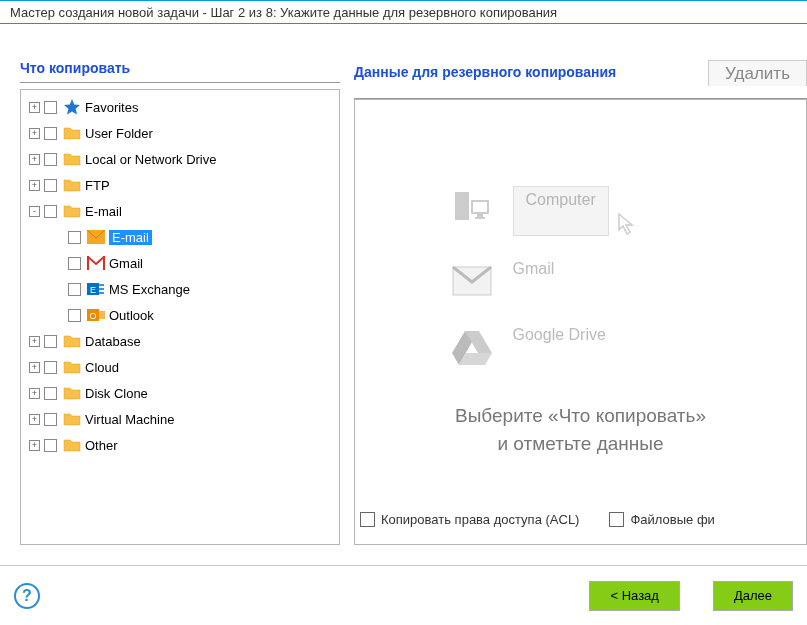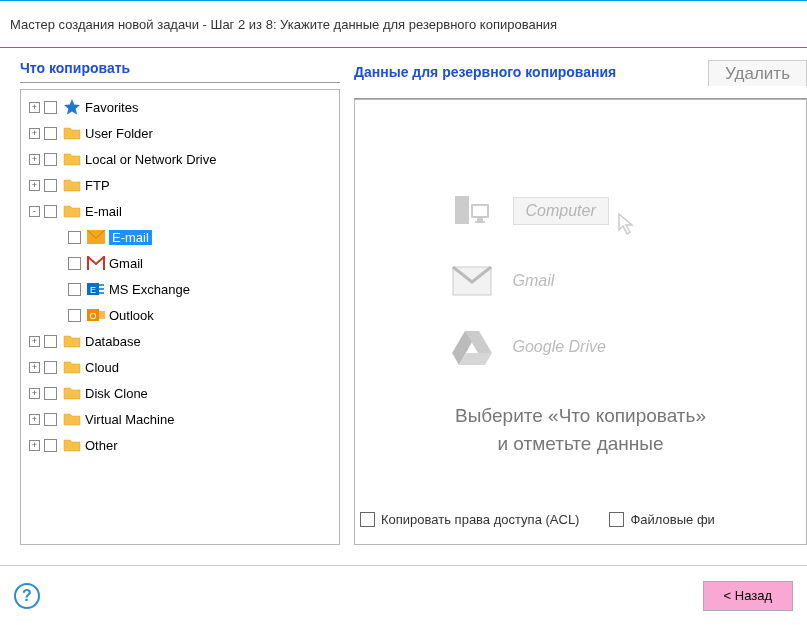--- a/index.html
+++ b/index.html
@@ -1,18 +1,18 @@
 <!DOCTYPE html>
 <html><head>
 <meta charset="utf-8">
 <style>
 * { box-sizing: border-box; margin: 0; padding: 0; font-family: "Segoe UI", Tahoma, sans-serif; }
 body { background: #fff; width: 807px; height: 625px; overflow: hidden; position: relative; }
 
-.titlebar { height: 48px; border-bottom: 1px solid #0099e6; display: flex; align-items: center; padding: 0 10px; font-size: 13px; color: #333; border-top: 1px solid #0099e6; }
+.titlebar { height: 24px; border-bottom: 1px solid #0099e6; display: flex; align-items: center; padding: 0 10px; font-size: 13px; color: #333; border-top: 1px solid #0099e6; }
 
 .content { position: absolute; top: 60px; left: 20px; right: 0; bottom: 80px; display: flex; gap: 14px; }
 
 .left-panel { width: 320px; display: flex; flex-direction: column; }
 .panel-header { font-weight: 600; font-size: 14px; color: #1d4ed8; padding-bottom: 6px; border-bottom: 1px solid #999; margin-bottom: 6px; }
 
 .tree { border: 1px solid #b5b5b5; flex: 1; overflow: auto; padding: 4px 2px; background: #fff; font-size: 13px; }
 .tree-item { display: flex; align-items: center; height: 26px; user-select: none; }
 .expander { width: 11px; height: 11px; border: 1px solid #888; display: inline-flex; align-items: center; justify-content: center; font-size: 9px; line-height: 1; margin-right: 4px; color: #555; background: #fff; flex-shrink: 0; }
 .spacer-exp { width: 11px; margin-right: 4px; flex-shrink: 0; }
@@ -23,36 +23,36 @@
 
 .indent-0 { padding-left: 6px; }
 .indent-1 { padding-left: 30px; }
 
 .right-panel { flex: 1; display: flex; flex-direction: column; }
 .right-header-row { display: flex; align-items: flex-end; border-bottom: 1px solid #999; padding-bottom: 12px; }
 .right-header-row .panel-header { border-bottom: none; margin-bottom: 0; flex: 1; padding-bottom: 6px; }
 .delete-btn { height: 26px; padding: 0 16px; font-size: 17px; border: 1px solid #ccc; border-bottom: none; background: #f7f7f7; color: #888; margin-bottom: 0; }
 
 .preview { border: 1px solid #b5b5b5; flex: 1; display: flex; flex-direction: column; align-items: center; justify-content: center; gap: 24px; color: #bbb; position: relative; }
-.preview-row { display: flex; align-items: center; gap: 20px; width: 260px; font-style: italic; }
+.preview-row { display: flex; gap: 20px; width: 260px; }
 .preview-icon { width: 42px; height: 42px; display: flex; align-items: center; justify-content: center; }
 .preview-label-btn { font-size: 16px; color: #bbb; }
 .preview-label-btn.box { border: 1px solid #ddd; background: #f4f4f4; padding: 4px 12px; color: #b5b5b5; }
 .cursor-svg { position: absolute; }
 
 .instructions { text-align: center; font-size: 19px; color: #777; line-height: 1.5; margin-top: 10px; }
 
 .bottom-opts { position: absolute; top: 512px; left: 360px; right: 0; display: flex; gap: 30px; font-size: 13px; color: #333; align-items: flex-start; }
 .bottom-opts label { display: flex; align-items: center; gap: 6px; }
 .opt-check { width: 15px; height: 15px; border: 1px solid #666; background: #fff; display: inline-block; }
 
 .footer { position: absolute; bottom: 0; left: 0; right: 0; height: 60px; border-top: 1px solid #ccc; display: flex; align-items: center; padding: 0 14px; background: #fff; }
 .help-icon { width: 26px; height: 26px; border: 2px solid #2a8dd4; border-radius: 50%; color: #2a8dd4; display: flex; align-items: center; justify-content: center; font-size: 16px; font-weight: bold; }
 .footer-btns { margin-left: auto; display: flex; gap: 6px; }
-.footer-btn { height: 30px; padding: 0 20px; font-size: 13px; border: 1px solid #aaa; background: #f9a8d4; margin-left: 27px; }
+.footer-btn { height: 30px; padding: 0 20px; font-size: 13px; border: 1px solid #aaa; background: #84cc16; margin-left: 27px; }
 
 
 .folder-svg { fill: #f8c04a; stroke: #d9a02a; stroke-width: 0.5; }
 .star-svg { fill: #1f77d0; }
 </style>
 </head>
 <body>
 
 <div class="titlebar">
   <span>Мастер создания новой задачи - Шаг 2 из 8: Укажите данные для резервного копирования</span>
@@ -274,14 +274,15 @@
   <label>
     <span class="opt-check"></span>
     <span>Файловые фи</span>
   </label>
 </div>
 
 <div class="footer">
   <div class="help-icon">?</div>
   <div class="footer-btns">
     <button class="footer-btn">&lt; Назад</button>
+    <button class="footer-btn">Далее</button>
   </div>
 </div>
 
 </body></html>

